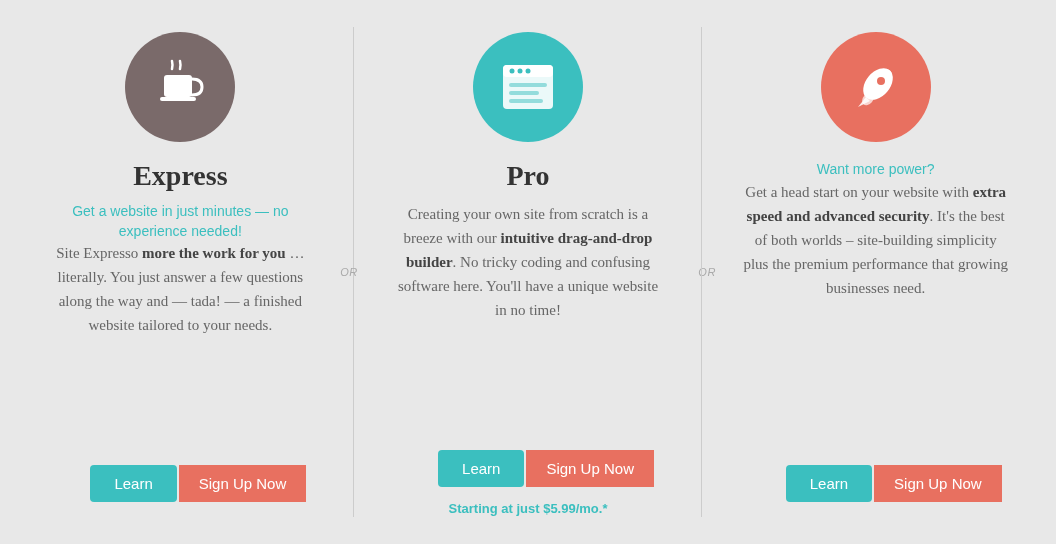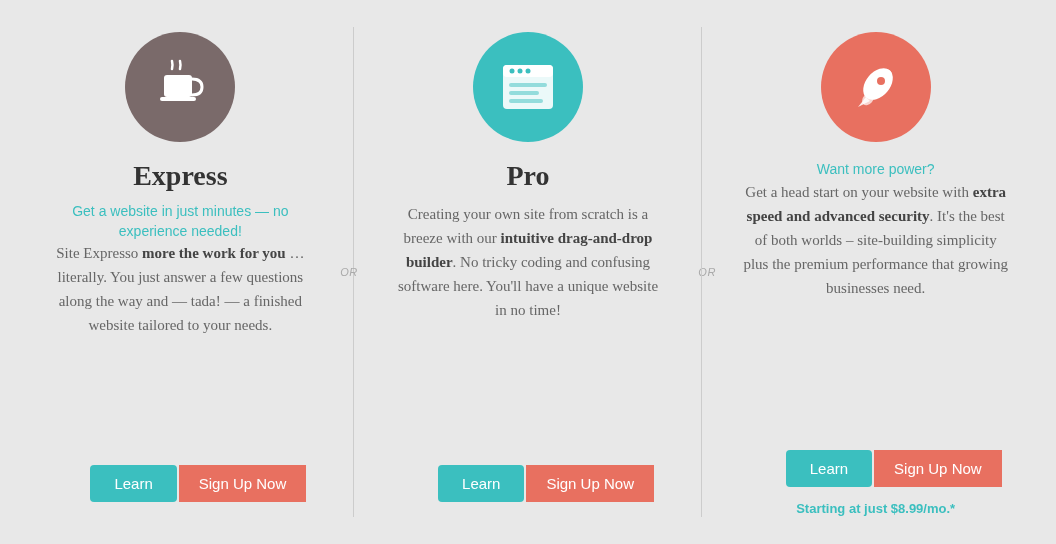--- a/index.html
+++ b/index.html
@@ -193,20 +193,21 @@
       </svg>
     </div>
     <div class="plan-title">Pro</div>
     <div class="plan-description">
       Creating your own site from scratch is a breeze with our <b>intuitive drag-and-drop builder</b>. No tricky coding and confusing software here. You'll have a unique website in no time!
     </div>
     <div class="buttons">
       <button class="btn-learn">Learn</button>
       <button class="btn-signup">Sign Up Now</button>
     </div>
+    <div class="price">Starting at just $5.99/mo.*</div>
   </div>
 
   <div class="plan">
     <div class="icon-circle icon-circle-supercharge">
 
       <svg width="56" height="56" viewBox="0 0 56 56" fill="none" xmlns="http://www.w3.org/2000/svg">
 
         <ellipse cx="30" cy="25" rx="12" ry="18" fill="white" transform="rotate(40 30 25)"></ellipse>
 
         <circle cx="38" cy="16" r="6" fill="white" opacity="0.9"></circle>
@@ -219,16 +220,15 @@
       </svg>
     </div>
     <div class="plan-tagline">Want more power?</div>
     <div class="plan-description">
       Get a head start on your website with <b>extra speed and advanced security</b>. It's the best of both worlds – site-building simplicity plus the premium performance that growing businesses need.
     </div>
     <div class="buttons">
       <button class="btn-learn">Learn</button>
       <button class="btn-signup">Sign Up Now</button>
     </div>
-    <div class="price">Starting at just $8.99/mo.*</div>
   </div>
 
 </div>
 
 </body></html>

